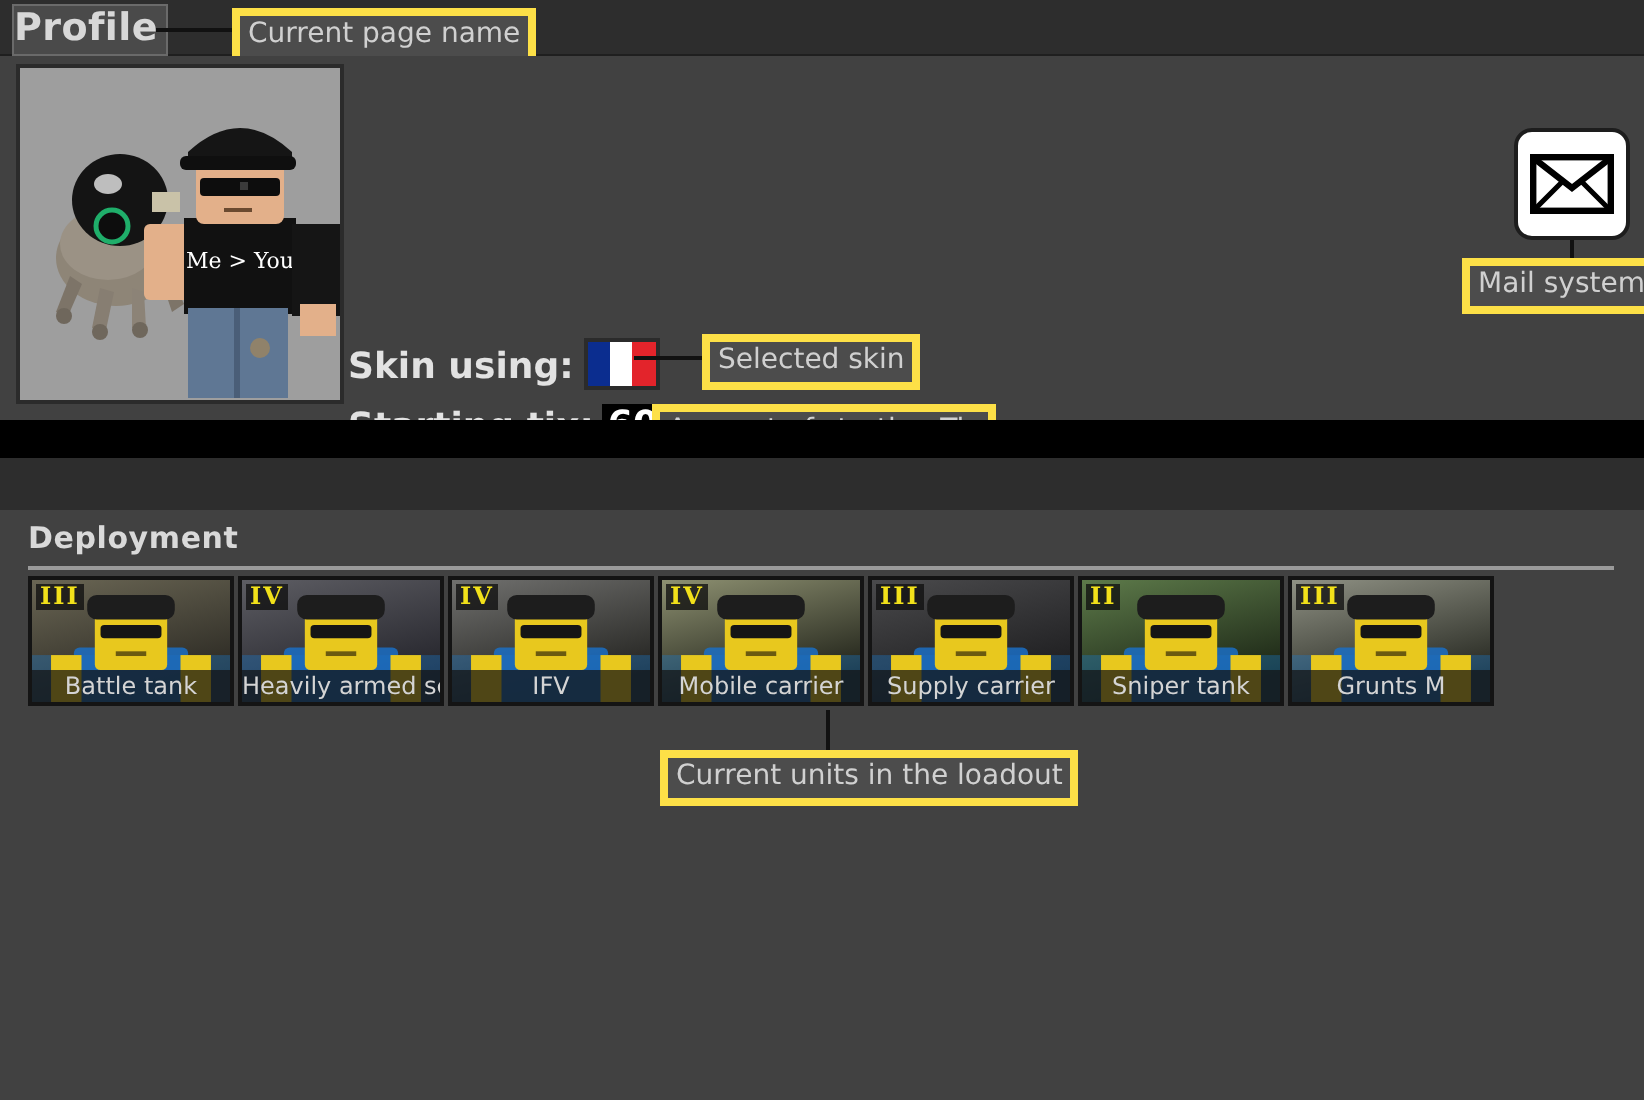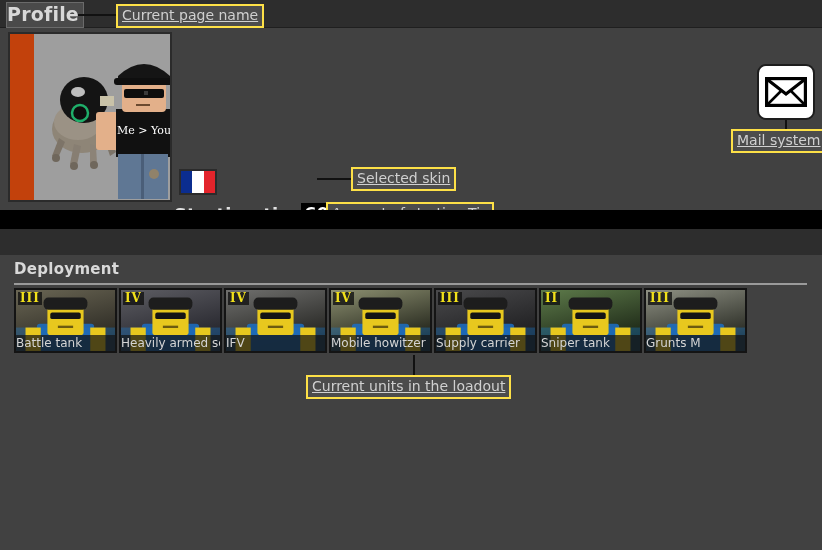--- a/index.html
+++ b/index.html
@@ -31,47 +31,45 @@
     background: #4a4a4a;
     border: 1px solid #6a6a6a;
     padding: 0 4px 2px 0;
     line-height: 22px;
   }
 
   
   .callout {
     position: absolute;
     background: #4c4c4c;
-    border: 2px solid #fde047;
+    border: 4px solid #fde047;
     color: #d0d0d0;
     font-size: 14px;
     line-height: 17px;
     padding: 1px 4px 2px 4px;
     white-space: nowrap;
-    text-decoration: underline;
   }
   .leader {
     position: absolute;
     background: #111;
   }
   .leader.h { height: 2px; }
   .leader.v { width: 2px; }
 
   
   .profile-sec {
     position: absolute; left: -2px; top: 28px; width: 822px; height: 182px;
     background: #414141;
   }
   .avatar-frame {
     position: absolute; left: 8px; top: 4px;
     width: 164px; height: 170px;
-    background: #c2410c;
+    background: #5eead4;
     border: 2px solid #2b2b2b;
     overflow: hidden;
-    padding-left: 24px;
   }
   .avatar-svg { display: block; width: 160px; height: 166px; }
 
   .skin-row, .tix-row {
     position: absolute;
     color: #e2e2e2; font-weight: bold; font-size: 18px;
   }
   .skin-row  { left: 174px; top: 142px; }
   .tix-row   { left: 174px; top: 174px; }
   .label-txt { display: inline-block; vertical-align: middle; }
@@ -150,21 +148,21 @@
     padding: 0 2px;
     line-height: 13px;
     z-index: 3;
   }
   .unit-name {
     position: absolute; left: 0; right: 0; bottom: 0;
     height: 16px; line-height: 16px;
     background: rgba(20,20,20,.72);
     color: #d4d4d4;
     font-size: 12px;
-    text-align: left;
+    text-align: center;
     overflow: hidden;
     white-space: nowrap;
     z-index: 3;
   }
 </style>
 </head>
 <body>
 
 <div id="app">
 
@@ -214,21 +212,21 @@
         <rect x="80" y="44" width="58" height="7" rx="3" fill="#0f0f0f"></rect>
 
         <rect x="90" y="55" width="40" height="9" rx="2" fill="#0d0d0d"></rect>
         <rect x="110" y="57" width="4" height="4" fill="#3a3a3a"></rect>
 
         <rect x="102" y="70" width="14" height="2" fill="#6b4a30"></rect>
       </svg>
     </div>
 
     <div class="skin-row">
-      <span class="flag-swatch"><span style="background:#0b2d8f"></span><span style="background:#ffffff"></span><span style="background:#e3242b"></span></span>
+      <span class="label-txt">Skin using:</span><span class="flag-swatch"><span style="background:#0b2d8f"></span><span style="background:#ffffff"></span><span style="background:#e3242b"></span></span>
     </div>
     <div class="leader h" style="left:317px; top:150px; width:35px;"></div>
     <div class="callout" style="left:351px; top:139px;">Selected skin</div>
 
     <div class="tix-row">
       <span class="label-txt">Starting tix:</span><span class="tix-value">600</span>
     </div>
     <div class="leader h" style="left:313px; top:183px; width:22px;"></div>
     <div class="callout" style="left:326px; top:174px;">Amount of starting Tix</div>
 
@@ -325,21 +323,21 @@
             <rect x="0" y="40" width="104" height="25" fill="#1b7fd4" opacity=".35"></rect>
             <rect x="22" y="36" width="60" height="29" rx="3" fill="#1b6fc4" opacity=".85"></rect>
             <rect x="10" y="40" width="16" height="25" fill="#e8c81e"></rect>
             <rect x="78" y="40" width="16" height="25" fill="#e8c81e"></rect>
             <rect x="33" y="14" width="38" height="34" rx="3" fill="#e8c81e"></rect>
             <rect x="29" y="8" width="46" height="13" rx="5" fill="#1d1d1d"></rect>
             <rect x="36" y="24" width="32" height="7" rx="2" fill="#151515"></rect>
             <rect x="44" y="38" width="16" height="2.5" fill="#6b5a10"></rect>
           </svg>
           <div class="rank-badge">IV</div>
-          <div class="unit-name">Mobile howitzer</div>
+          <div class="unit-name">Mobile carrier</div>
         </div>
         <div class="unit-card">
           <svg class="unit-thumb" viewBox="0 0 104 65" preserveAspectRatio="none">
             <defs>
               <linearGradient id="g4" x1="0" y1="0" x2="0.4" y2="1">
                 <stop offset="0" stop-color="#4a4a4c"></stop>
                 <stop offset="1" stop-color="#1c1c1e"></stop>
               </linearGradient>
             </defs>
             <rect width="104" height="65" fill="url(#g4)"></rect>
@@ -394,15 +392,15 @@
             <rect x="36" y="24" width="32" height="7" rx="2" fill="#151515"></rect>
             <rect x="44" y="38" width="16" height="2.5" fill="#6b5a10"></rect>
           </svg>
           <div class="rank-badge">III</div>
           <div class="unit-name">Grunts M</div>
         </div>
       </div>
   </div>
 
   <div class="leader v" style="left:411px; top:355px; height:22px;"></div>
-  <div class="callout" style="left:304px; top:375px;">Current units in the loadout</div>
+  <div class="callout" style="left:328px; top:375px;">Current units in the loadout</div>
 
 </div>
 
 </body></html>

